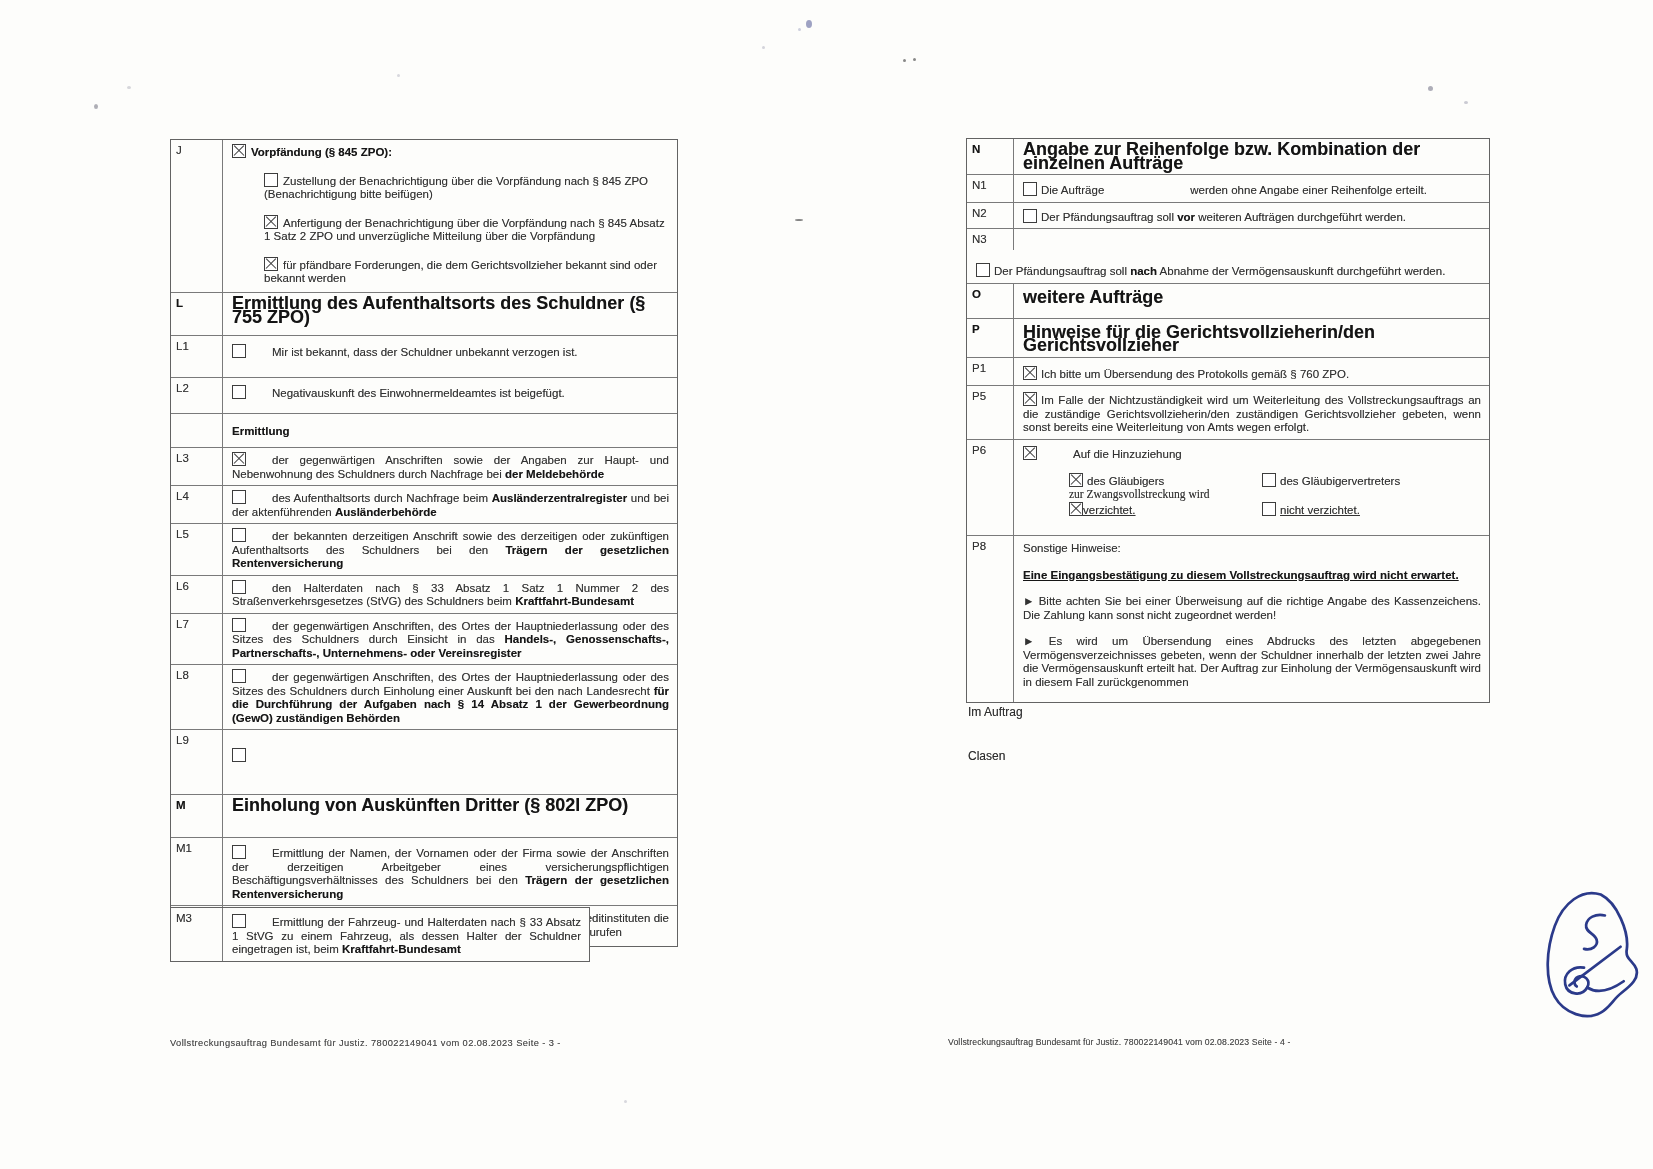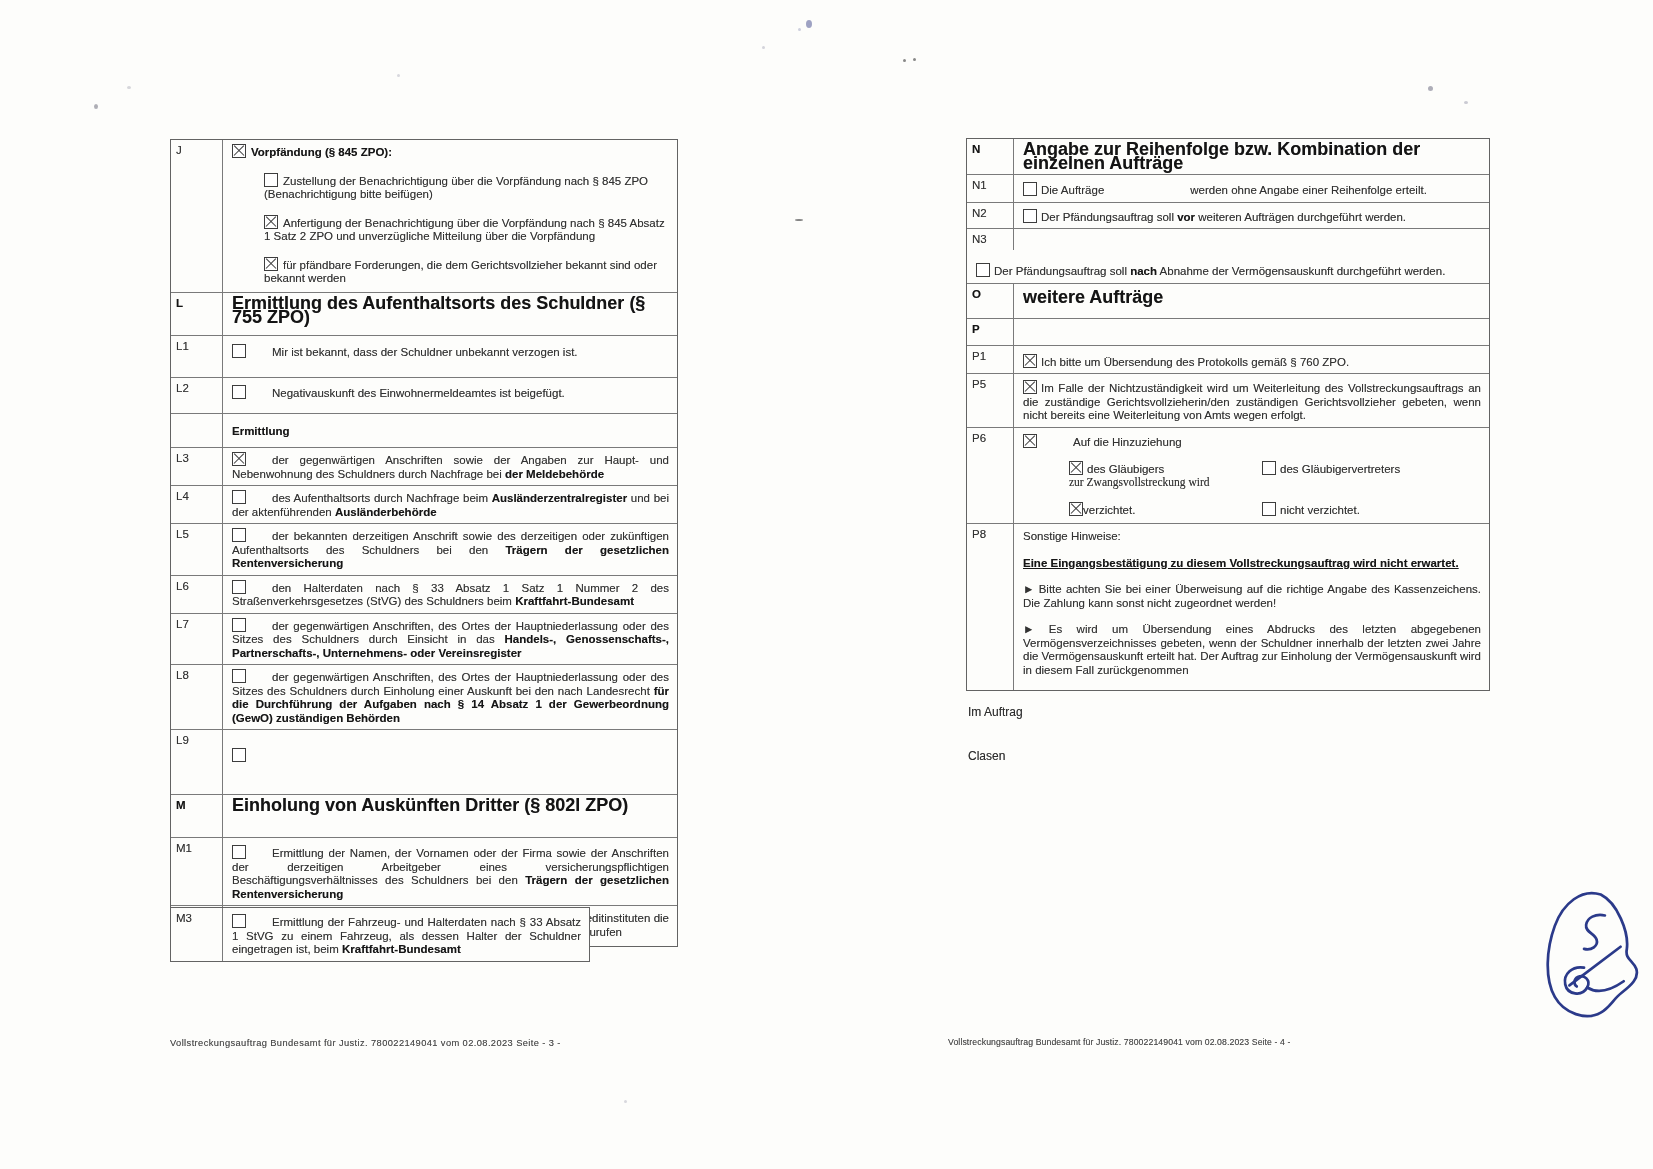--- a/index.html
+++ b/index.html
@@ -170,47 +170,50 @@
         </div>
       </div>
       <div class="row" style="min-height: 34px;">
         <div class="lab hdr-lab">O</div>
         <div class="cnt hdr">
           <div class="para" style="margin-top: 3px;"><span>weitere Aufträge</span></div>
         </div>
       </div>
       <div class="row" style="min-height: 26px;">
         <div class="lab hdr-lab">P</div>
+        <div class="cnt hdr">
+          <div class="para" style="margin-top: 3px;"><span>Hinweise für die Gerichtsvollzieherin/den Gerichtsvollzieher</span></div>
+        </div>
       </div>
       <div class="row" style="min-height: 27px;">
         <div class="lab">P1</div>
         <div class="cnt">
           <div class="para" style="margin-top: 4px;"><span class="cb checked" aria-checked="true"></span><span class="sp" style="width: 4px;"></span><span>Ich bitte um Übersendung des Protokolls gemäß § 760 ZPO.</span></div>
         </div>
       </div>
       <div class="row" style="min-height: 53px;">
         <div class="lab">P5</div>
         <div class="cnt">
-          <div class="para just" style="margin-top: 2px;"><span class="cb checked" aria-checked="true"></span><span class="sp" style="width: 4px;"></span><span>Im Falle der Nichtzuständigkeit wird um Weiterleitung des Vollstreckungsauftrags an die zuständige Gerichtsvollzieherin/den zuständigen Gerichtsvollzieher gebeten, wenn nicht bereits eine Weiterleitung von Amts wegen erfolgt.</span></div>
+          <div class="para just" style="margin-top: 2px;"><span class="cb checked" aria-checked="true"></span><span class="sp" style="width: 4px;"></span><span>Im Falle der Nichtzuständigkeit wird um Weiterleitung des Vollstreckungsauftrags an die zuständige Gerichtsvollzieherin/den zuständigen Gerichtsvollzieher gebeten, wenn sonst bereits eine Weiterleitung von Amts wegen erfolgt.</span></div>
         </div>
       </div>
       <div class="row" style="min-height: 95px;">
         <div class="lab">P6</div>
         <div class="cnt">
           <div class="para" style="margin-top: 2px;"><span class="cb checked" aria-checked="true"></span><span class="sp" style="width: 36px;"></span><span>Auf die Hinzuziehung</span></div>
           <div class="cols" style="margin-top: 11px; margin-left: 46px;">
             <div class="col" style="width: 193px;">
               <div class="para"><span class="cb checked" aria-checked="true"></span><span class="sp" style="width: 4px;"></span><span>des Gläubigers</span></div>
             </div>
             <div class="col">
               <div class="para"><span class="cb" aria-checked="false"></span><span class="sp" style="width: 4px;"></span><span>des Gläubigervertreters</span></div>
             </div>
           </div>
           <div class="para" style="margin-left: 46px; font-family: Liberation Serif, serif;"><span>zur Zwangsvollstreckung wird</span></div>
-          <div class="cols" style="margin-top: 12px; margin-left: 46px;">
+          <div class="cols" style="margin-left: 46px; text-decoration: underline;">
             <div class="col" style="width: 193px;">
               <div class="para"><span class="cb checked" aria-checked="true"></span><span>verzichtet.</span></div>
             </div>
             <div class="col">
               <div class="para"><span class="cb" aria-checked="false"></span><span class="sp" style="width: 4px;"></span><span>nicht verzichtet.</span></div>
             </div>
           </div>
         </div>
       </div>
       <div class="row" style="min-height: 166px;">

